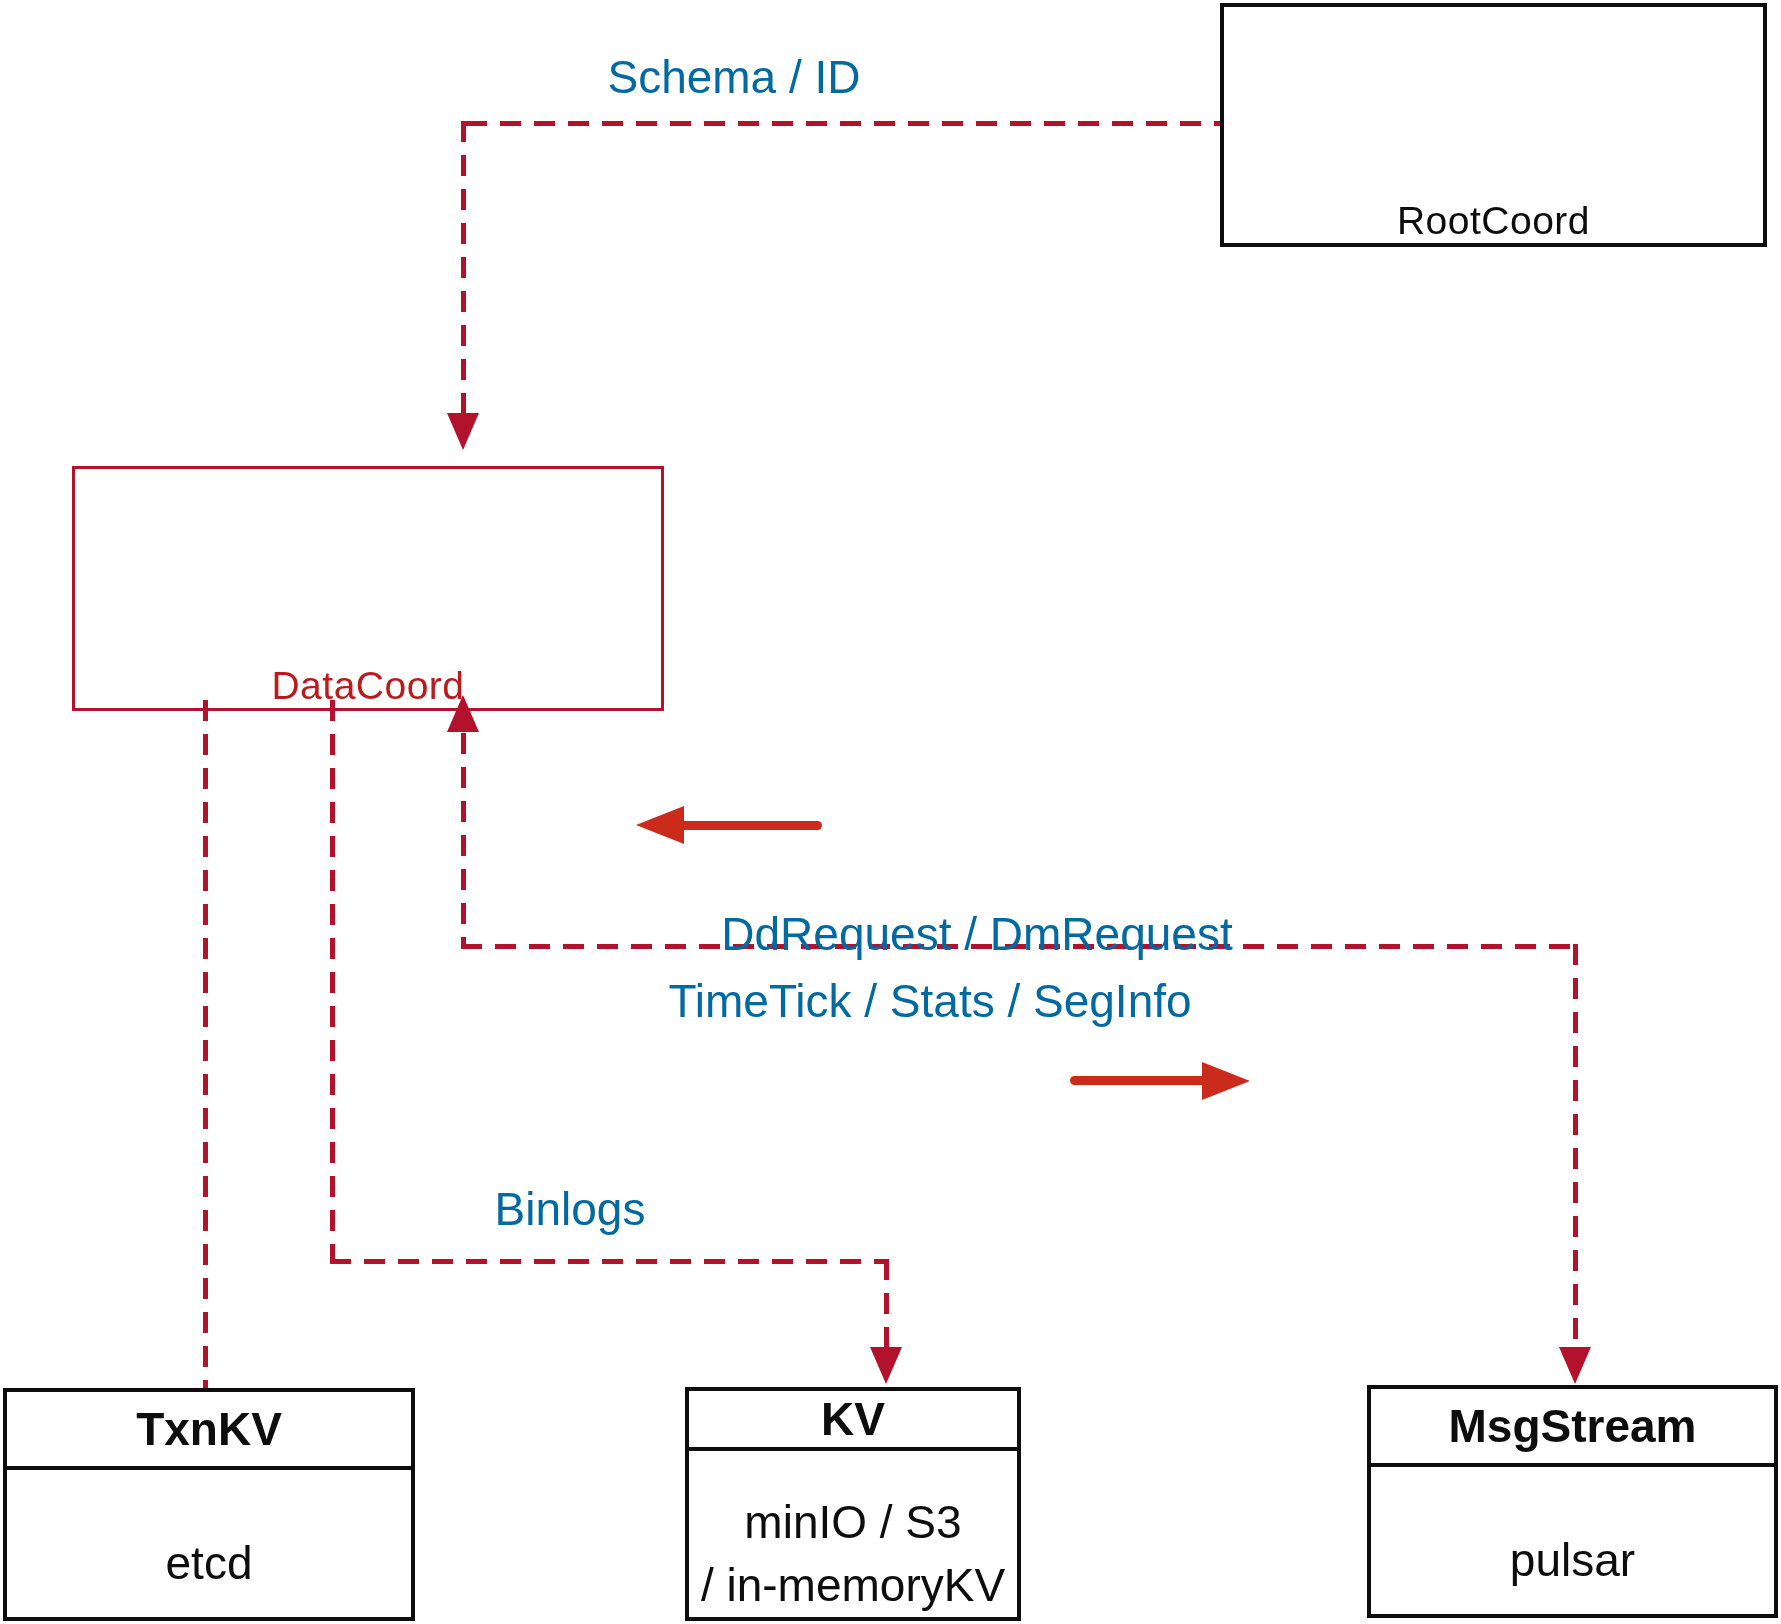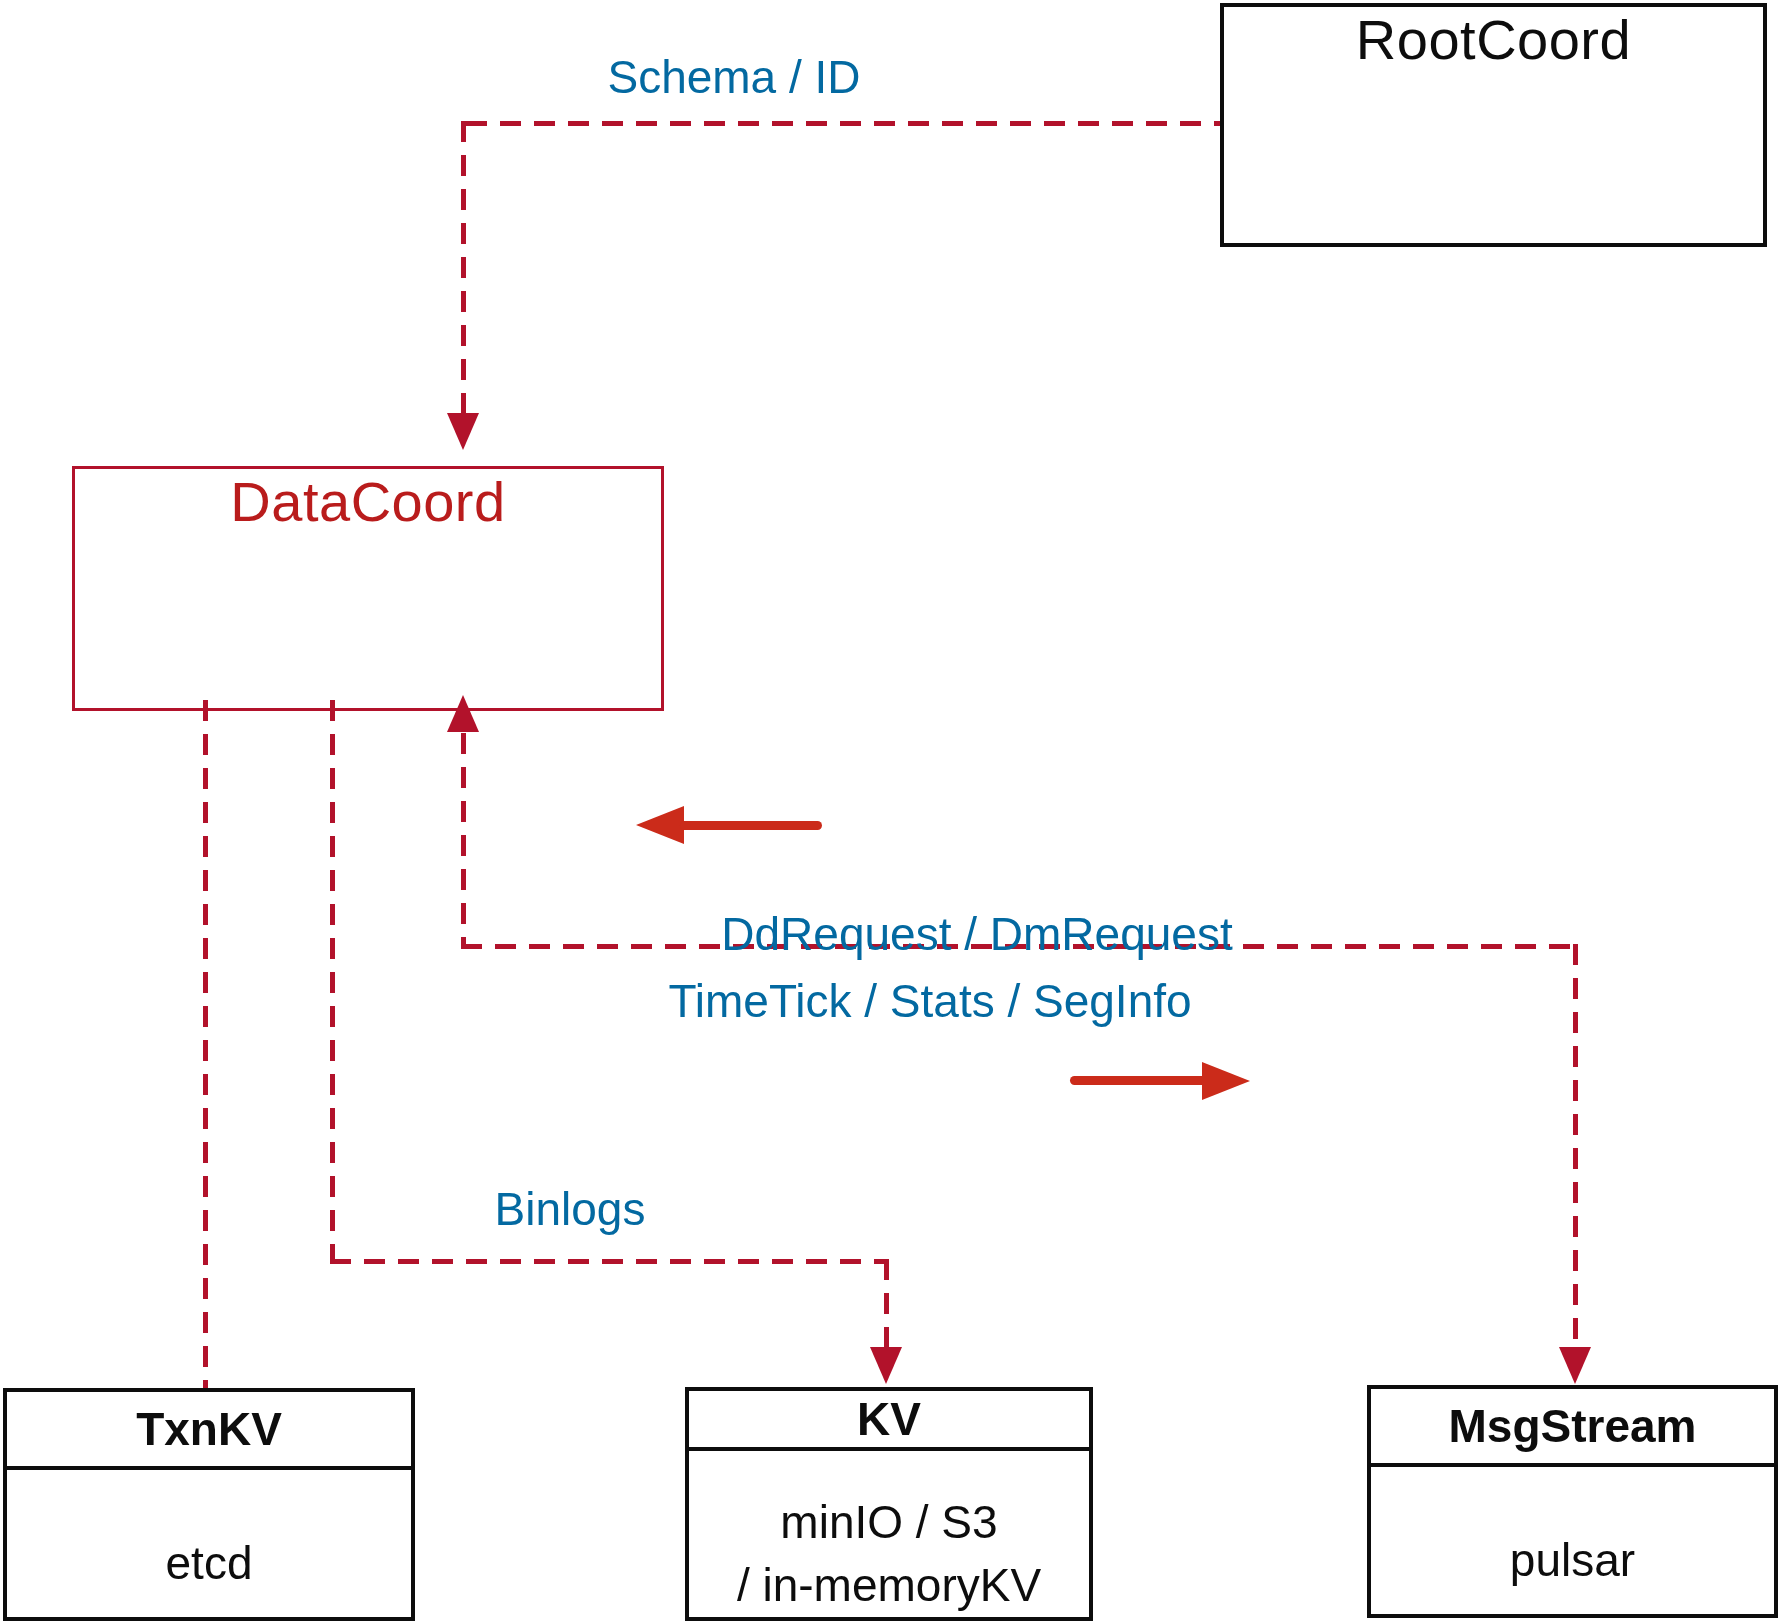--- a/index.html
+++ b/index.html
@@ -14,24 +14,24 @@
     height: 1624px;
     background: #ffffff;
     overflow: hidden;
   }
 
   
   .big-box {
     position: absolute;
     box-sizing: border-box;
     display: flex;
-    align-items: flex-start;
+    align-items: flex-end;
     justify-content: center;
     background: #ffffff;
-    font-size: 56px;
+    font-size: 39px;
     letter-spacing: 0.5px;
   }
   .box-rootcoord {
     left: 1220px; top: 3px; width: 547px; height: 244px;
     border: 4px solid #0d0d0d;
     color: #0d0d0d;
   }
   .box-datacoord {
     left: 72px; top: 450px; width: 592px; height: 245px;
     border: 3px solid #b2122b;
@@ -64,21 +64,21 @@
     display: flex;
     flex-direction: column;
     align-items: center;
     justify-content: center;
     font-size: 46px;
     color: #0d0d0d;
     line-height: 63px;
     text-align: center;
   }
   .box-txnkv     { left: 3px;    top: 1388px; width: 412px; height: 233px; }
-  .box-kv        { left: 685px;  top: 1387px; width: 408px; height: 234px; }
+  .box-kv        { left: 685px;  top: 1387px; width: 336px; height: 234px; }
   .box-msgstream { left: 1367px; top: 1385px; width: 411px; height: 233px; }
 
   
   .dash-h {
     position: absolute;
     height: 5px;
     background: repeating-linear-gradient(90deg,
       #b2122b 0 21px, transparent 21px 34px);
   }
   .dash-v {

